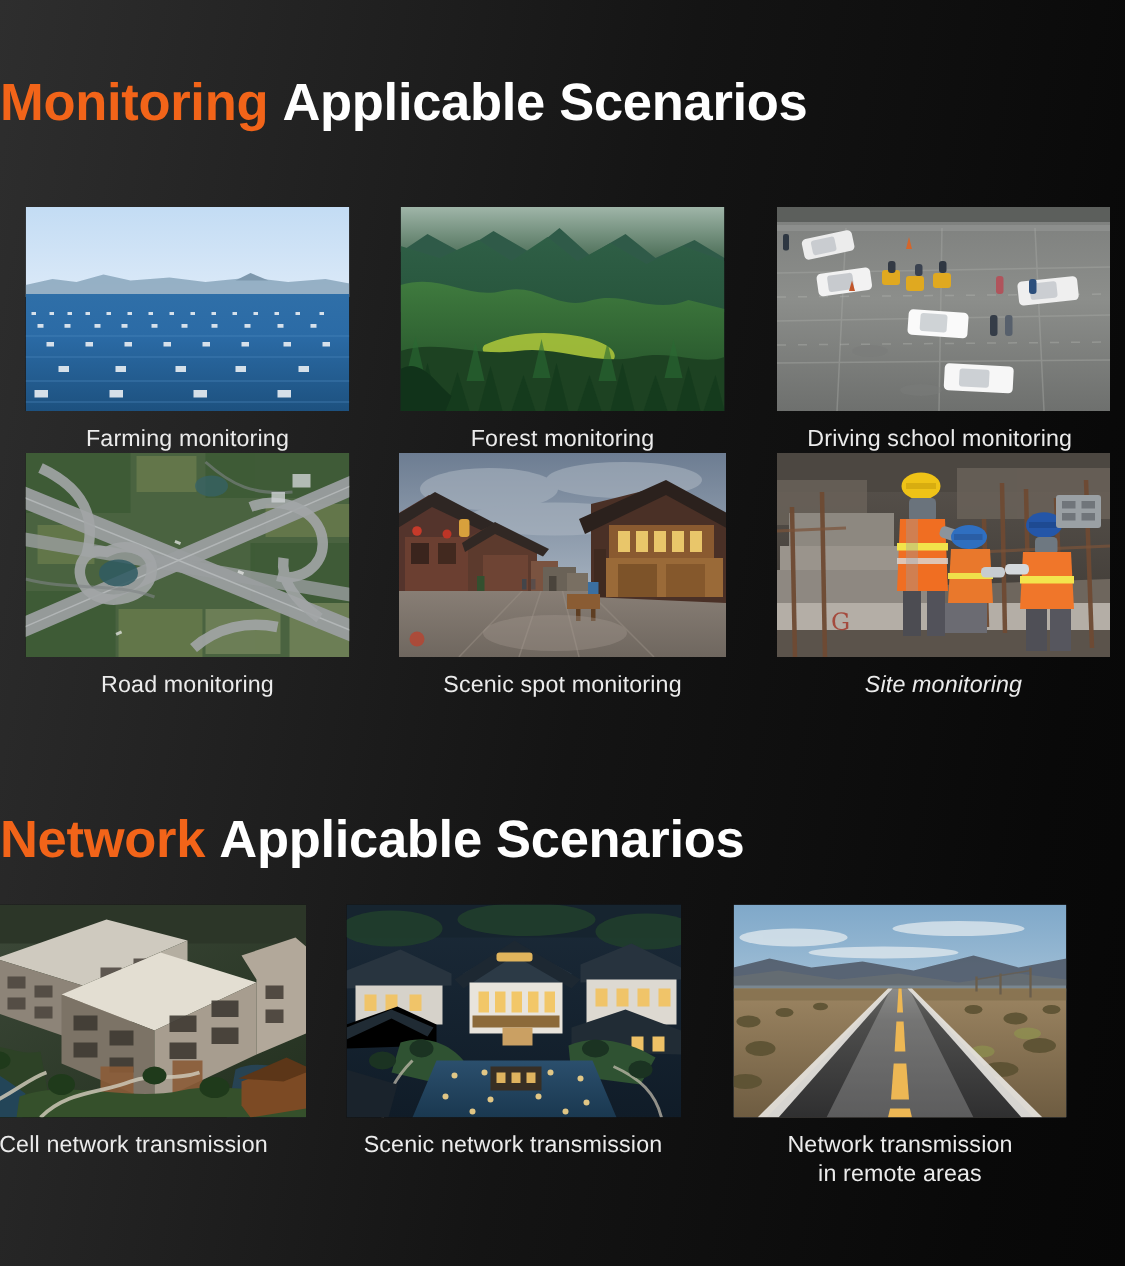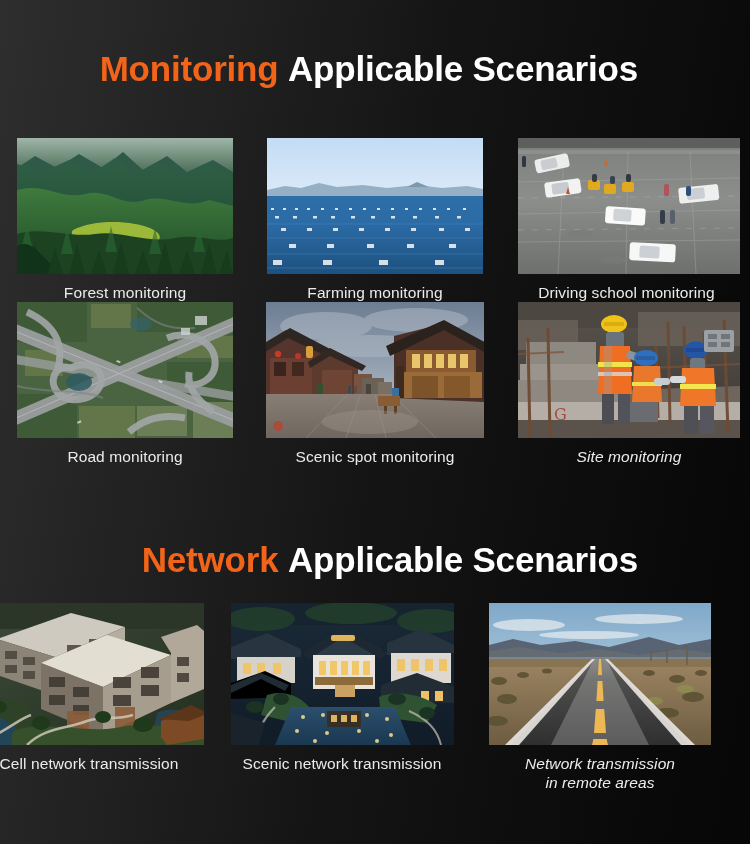--- a/index.html
+++ b/index.html
@@ -10,21 +10,21 @@
     -webkit-font-smoothing:antialiased;
   }
   .page{
     position:relative;width:750px;height:844px;
     background:linear-gradient(100deg,#2e2e2e 0%,#272727 14%,#1d1d1d 34%,#141414 52%,#0e0e0e 72%,#090909 88%,#070707 100%);
     overflow:hidden;
   }
 
   
   .heading{
-    position:absolute;left:0;width:638px;text-align:right;
+    position:absolute;left:0;width:638px;text-align:left;
     font-weight:700;letter-spacing:-0.2px;white-space:nowrap;
   }
   .heading .accent{color:#f26419;}
   .heading .plain{color:#ffffff;}
   #heading-monitoring{top:47px;font-size:35px;line-height:44px;}
   #heading-network{top:538px;font-size:35px;line-height:44px;}
   .heading .accent,.heading .plain{
     font-family:"Liberation Sans","DejaVu Sans",sans-serif;
     font-stretch:condensed;
   }
@@ -66,86 +66,38 @@
   #cell-scenicspot .thumb{width:218px;height:136px;}
   #cell-site .thumb{width:222px;height:136px;margin-left:8px;}
   #cell-cell .thumb{width:229px;height:142px;margin-left:-12px;}
   #cell-scenicnet .thumb{width:223px;height:142px;margin-left:-6px;}
   #cell-remote .thumb{width:222px;height:142px;margin-left:10px;}
 
   #cell-driving .caption{margin-left:3px;}
   #cell-site .caption{margin-left:8px;font-style:italic;}
   #cell-cell .caption{margin-left:-12px;}
   #cell-scenicnet .caption{margin-left:-6px;text-align:center;}
-  #cell-remote .caption{margin-left:10px;font-style:italic;}
+  #cell-remote .caption{margin-left:10px;}
 
   
   
   
   .art{position:absolute;inset:0;width:100%;height:100%;display:block;}
 </style>
 </head>
 <body>
 
 <div class="page">
 
   <div class="heading" id="heading-monitoring">
     <span class="accent">Monitoring</span>
     <span class="plain">Applicable Scenarios</span>
   </div>
 
   <div class="grid" id="grid-monitoring">
-
-    <div class="cell" id="cell-forest">
-      <div class="thumb">
-        <svg class="art" viewBox="0 0 216 136" preserveAspectRatio="none">
-          <defs>
-            <linearGradient id="farG" x1="0" y1="0" x2="0" y2="1">
-              <stop offset="0" stop-color="#9fb5a8"></stop>
-                <stop offset="1" stop-color="#4d6f58"></stop>
-            </linearGradient>
-            <linearGradient id="midG" x1="0" y1="0" x2="0" y2="1">
-              <stop offset="0" stop-color="#2f5f46"></stop>
-                <stop offset="1" stop-color="#27553c"></stop>
-            </linearGradient>
-            <linearGradient id="nearG" x1="0" y1="0" x2="0" y2="1">
-              <stop offset="0" stop-color="#3f7a3e"></stop>
-                <stop offset="1" stop-color="#1f4a26"></stop>
-            </linearGradient>
-          </defs>
-          <rect width="216" height="136" fill="#2f5a48"></rect>
-          <path d="M0 0 H216 V34 L196 22 L170 34 L150 18 L126 32 L106 14 L86 30 L62 16 L40 30 L18 18 L0 30Z" fill="url(#farG)"></path>
-          <path d="M0 26 L26 34 L52 22 L74 36 L98 20 L118 36 L140 24 L164 38 L188 26 L216 36 V70 H0Z" fill="url(#midG)"></path>
-          <path d="M0 52 C28 44 44 62 68 56 C92 50 104 70 128 62 C150 56 168 72 192 62 L216 68 V136 H0Z" fill="url(#nearG)"></path>
-          <path d="M56 92 C72 84 96 82 118 86 C136 89 146 96 142 102 C130 110 94 110 70 104 C58 101 52 96 56 92Z" fill="#a8c23a" opacity=".9"></path>
-          <path d="M0 96 C24 88 52 100 78 96 C104 92 130 106 158 100 C182 95 200 106 216 100 V136 H0Z" fill="#1d4222"></path>
-          <g fill="#153a1d" opacity=".85">
-            <polygon points="10,136 18,104 26,136"></polygon>
-              <polygon points="30,136 38,110 46,136"></polygon>
-            <polygon points="52,136 60,106 68,136"></polygon>
-              <polygon points="74,136 82,112 90,136"></polygon>
-            <polygon points="96,136 104,104 112,136"></polygon>
-              <polygon points="118,136 126,112 134,136"></polygon>
-            <polygon points="140,136 148,104 156,136"></polygon>
-              <polygon points="162,136 170,112 178,136"></polygon>
-            <polygon points="184,136 192,106 200,136"></polygon>
-              <polygon points="202,136 210,112 216,136"></polygon>
-          </g>
-          <g fill="#2a6a33" opacity=".6">
-            <polygon points="4,112 10,86 16,112"></polygon>
-              <polygon points="44,116 50,90 56,116"></polygon>
-            <polygon points="88,114 94,88 100,114"></polygon>
-              <polygon points="132,116 138,90 144,116"></polygon>
-            <polygon points="176,114 182,88 188,114"></polygon>
-          </g>
-          <path d="M0 108 C14 100 24 118 34 126 L30 136 H0Z" fill="#11331a"></path>
-        </svg>
-      </div>
-      <div class="caption">Forest monitoring</div>
-    </div>
 
     <div class="cell" id="cell-farming">
       <div class="thumb">
         <svg class="art" viewBox="0 0 216 136" preserveAspectRatio="none">
           <defs>
             <linearGradient id="skyF" x1="0" y1="0" x2="0" y2="1">
               <stop offset="0" stop-color="#c3dcf4"></stop>
                 <stop offset="1" stop-color="#dceaf8"></stop>
             </linearGradient>
             <linearGradient id="seaF" x1="0" y1="0" x2="0" y2="1">
@@ -216,20 +168,68 @@
             <line x1="0" y1="86" x2="216" y2="86"></line>
               <line x1="0" y1="100" x2="216" y2="100"></line>
             <line x1="0" y1="116" x2="216" y2="116"></line>
               <line x1="0" y1="130" x2="216" y2="130"></line>
           </g>
         </svg>
       </div>
       <div class="caption">Farming monitoring</div>
     </div>
 
+    <div class="cell" id="cell-forest">
+      <div class="thumb">
+        <svg class="art" viewBox="0 0 216 136" preserveAspectRatio="none">
+          <defs>
+            <linearGradient id="farG" x1="0" y1="0" x2="0" y2="1">
+              <stop offset="0" stop-color="#9fb5a8"></stop>
+                <stop offset="1" stop-color="#4d6f58"></stop>
+            </linearGradient>
+            <linearGradient id="midG" x1="0" y1="0" x2="0" y2="1">
+              <stop offset="0" stop-color="#2f5f46"></stop>
+                <stop offset="1" stop-color="#27553c"></stop>
+            </linearGradient>
+            <linearGradient id="nearG" x1="0" y1="0" x2="0" y2="1">
+              <stop offset="0" stop-color="#3f7a3e"></stop>
+                <stop offset="1" stop-color="#1f4a26"></stop>
+            </linearGradient>
+          </defs>
+          <rect width="216" height="136" fill="#2f5a48"></rect>
+          <path d="M0 0 H216 V34 L196 22 L170 34 L150 18 L126 32 L106 14 L86 30 L62 16 L40 30 L18 18 L0 30Z" fill="url(#farG)"></path>
+          <path d="M0 26 L26 34 L52 22 L74 36 L98 20 L118 36 L140 24 L164 38 L188 26 L216 36 V70 H0Z" fill="url(#midG)"></path>
+          <path d="M0 52 C28 44 44 62 68 56 C92 50 104 70 128 62 C150 56 168 72 192 62 L216 68 V136 H0Z" fill="url(#nearG)"></path>
+          <path d="M56 92 C72 84 96 82 118 86 C136 89 146 96 142 102 C130 110 94 110 70 104 C58 101 52 96 56 92Z" fill="#a8c23a" opacity=".9"></path>
+          <path d="M0 96 C24 88 52 100 78 96 C104 92 130 106 158 100 C182 95 200 106 216 100 V136 H0Z" fill="#1d4222"></path>
+          <g fill="#153a1d" opacity=".85">
+            <polygon points="10,136 18,104 26,136"></polygon>
+              <polygon points="30,136 38,110 46,136"></polygon>
+            <polygon points="52,136 60,106 68,136"></polygon>
+              <polygon points="74,136 82,112 90,136"></polygon>
+            <polygon points="96,136 104,104 112,136"></polygon>
+              <polygon points="118,136 126,112 134,136"></polygon>
+            <polygon points="140,136 148,104 156,136"></polygon>
+              <polygon points="162,136 170,112 178,136"></polygon>
+            <polygon points="184,136 192,106 200,136"></polygon>
+              <polygon points="202,136 210,112 216,136"></polygon>
+          </g>
+          <g fill="#2a6a33" opacity=".6">
+            <polygon points="4,112 10,86 16,112"></polygon>
+              <polygon points="44,116 50,90 56,116"></polygon>
+            <polygon points="88,114 94,88 100,114"></polygon>
+              <polygon points="132,116 138,90 144,116"></polygon>
+            <polygon points="176,114 182,88 188,114"></polygon>
+          </g>
+          <path d="M0 108 C14 100 24 118 34 126 L30 136 H0Z" fill="#11331a"></path>
+        </svg>
+      </div>
+      <div class="caption">Forest monitoring</div>
+    </div>
+
     <div class="cell" id="cell-driving">
       <div class="thumb">
         <svg class="art" viewBox="0 0 222 136" preserveAspectRatio="none">
           <defs>
             <linearGradient id="lotG" x1="0" y1="0" x2="0" y2="1">
               <stop offset="0" stop-color="#7d7f7d"></stop>
                 <stop offset="0.45" stop-color="#8c8e8b"></stop>
               <stop offset="1" stop-color="#6e706e"></stop>
             </linearGradient>
           </defs>

